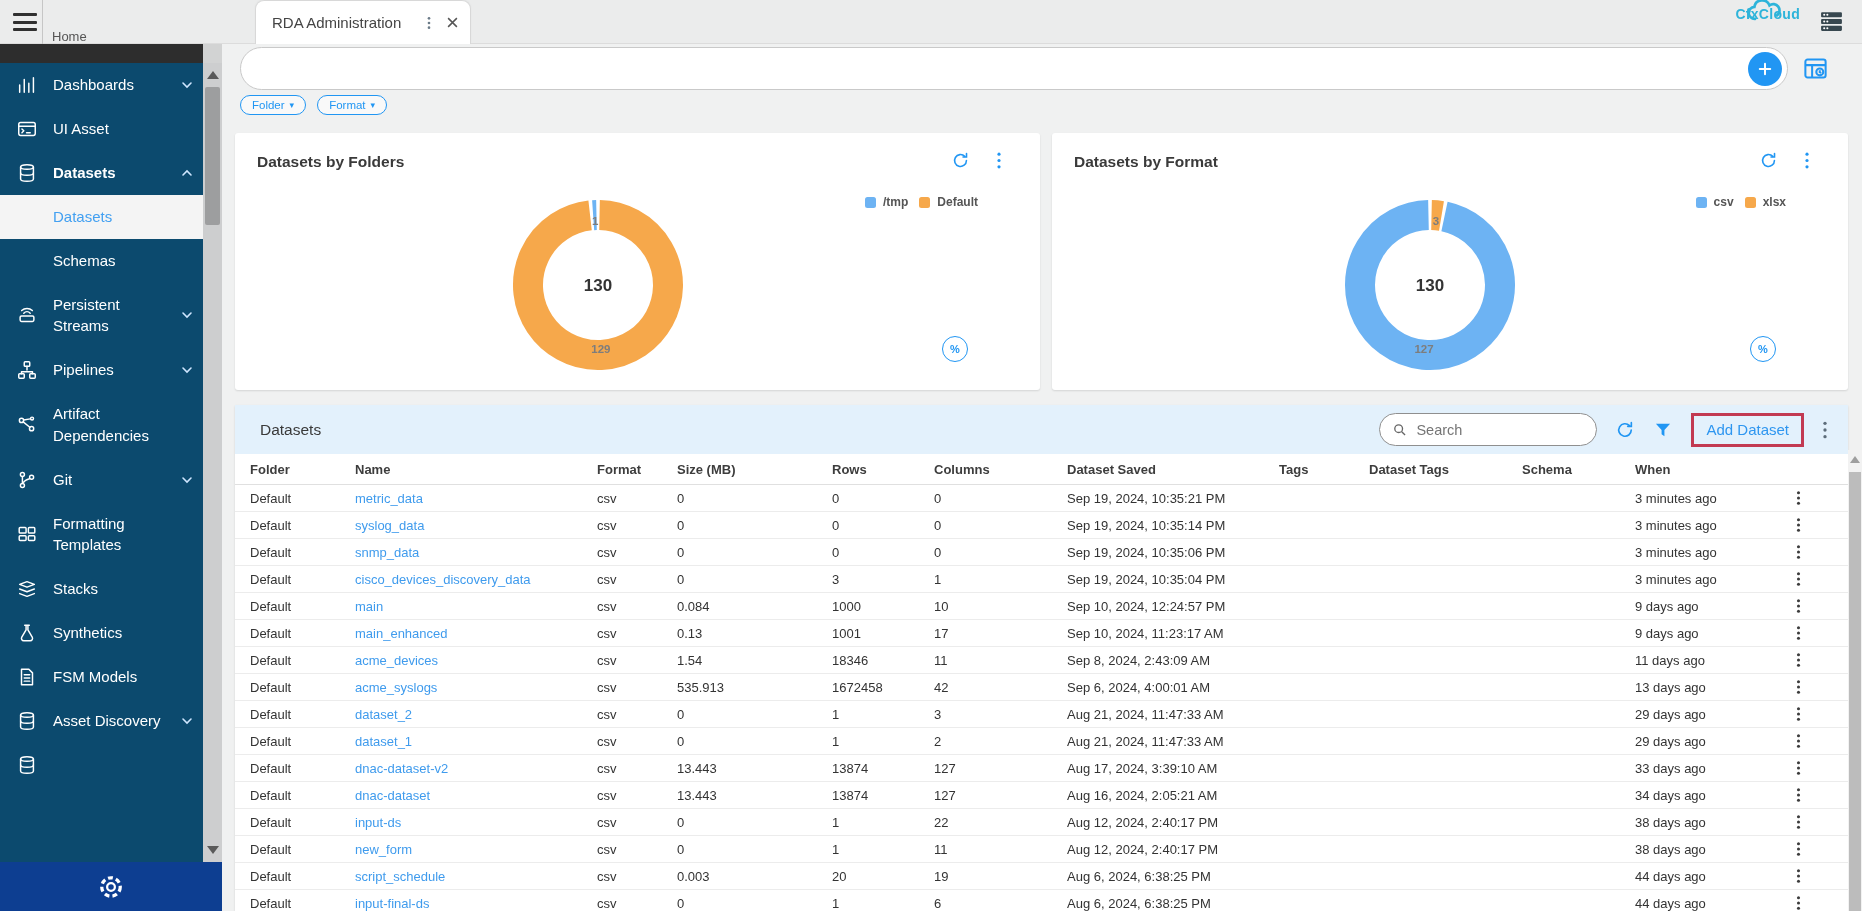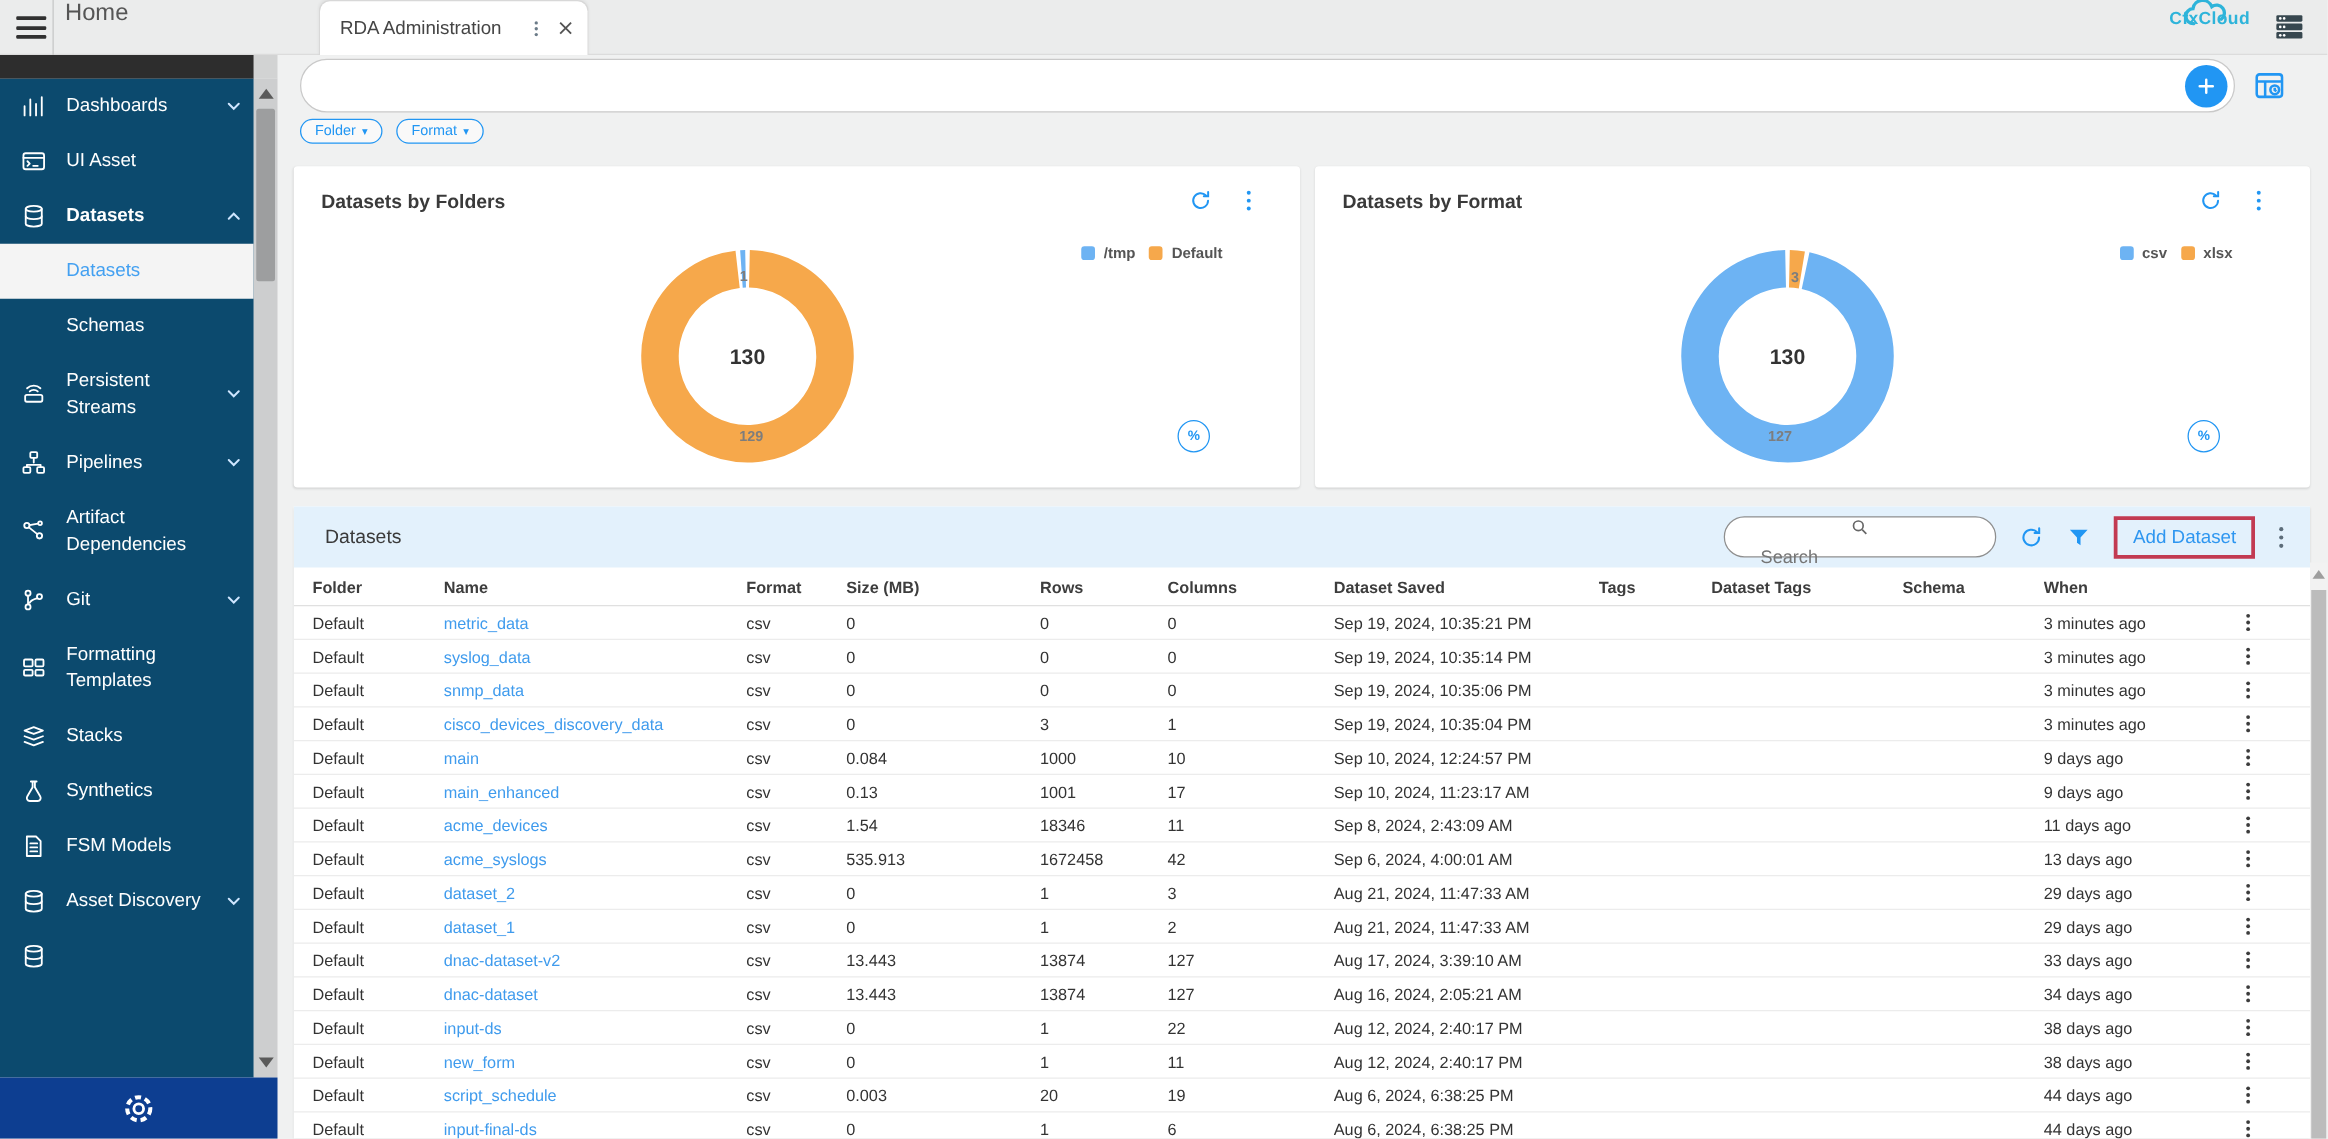--- a/index.html
+++ b/index.html
@@ -5,21 +5,21 @@
   * { margin:0; padding:0; box-sizing:border-box; }
   html,body { width:1862px; height:911px; overflow:hidden; }
   body { font-family:"Liberation Sans", sans-serif; background:#f0f1f1; }
   .app { position:relative; width:1862px; height:911px; }
 
   
   .topbar { position:absolute; left:0; top:0; width:1862px; height:44px; background:#ebecec; border-bottom:1px solid #dcdcdc; }
   .hamburger { position:absolute; left:13px; top:13px; width:24px; height:18px; display:flex; flex-direction:column; justify-content:space-between; cursor:pointer; }
   .hamburger span { display:block; height:3px; background:#303030; border-radius:1px; }
   .tab-sep { position:absolute; left:42px; top:0; width:1px; height:44px; background:#c6c6c6; }
-  .home-tab { position:absolute; left:52px; top:0; height:44px; display:flex; align-items:flex-start; font-size:19px; color:#555; }
+  .home-tab { position:absolute; left:52px; top:0; height:44px; display:flex; align-items:flex-end; font-size:13px; color:#555; }
   .active-tab { position:absolute; left:255px; top:0; width:216px; height:44px; background:#fff; border:1px solid #d8d8d8; border-bottom:none; border-radius:9px 9px 0 0; display:flex; align-items:center; padding:0 10px 0 16px; box-shadow:0 -1px 2px rgba(0,0,0,.04); }
   .active-tab .tab-label { font-size:15px; color:#444; flex:1; }
   .icon { display:inline-flex; align-items:center; justify-content:center; }
   .brand { position:absolute; right:62px; top:6px; height:32px; display:flex; align-items:flex-start; color:#2eb4da; font-weight:bold; font-size:14px; letter-spacing:.3px; }
   .brand .cloud { position:absolute; top:-6px; right:14px; }
   .server-icon { position:absolute; right:18px; top:9px; }
 
   
   .side-strip { position:absolute; left:0; top:44px; width:203px; height:19px; background:#2d2d2d; }
   .side-strip2 { position:absolute; left:203px; top:44px; width:19px; height:19px; background:#d2d3d3; }
@@ -57,21 +57,21 @@
   .legend { position:absolute; right:62px; top:62px; display:flex; flex-direction:row; gap:11px; }
   .legend-item { display:flex; align-items:center; gap:7px; font-size:12px; color:#555; }
   .legend-swatch { width:11px; height:11px; border-radius:2.5px; }
   .pct-badge { position:absolute; right:72px; bottom:28px; width:26px; height:26px; border:1.4px solid #2196f3; border-radius:50%; color:#2196f3; font-size:11px; display:flex; align-items:center; justify-content:center; cursor:pointer; }
 
   
   .panel { position:absolute; left:235px; top:405px; width:1613px; height:506px; background:#fff; box-shadow:0 1px 2px rgba(0,0,0,.12); overflow:hidden; }
   .panel-header { height:49px; background:#e3f1fc; display:flex; align-items:center; padding:0 20px 0 25px; }
   .panel-title { font-size:15.5px; color:#3a3a3a; }
   .panel-controls { margin-left:auto; display:flex; align-items:center; gap:18px; }
-  .panel-search { width:218px; height:33px; border:1px solid #8f8f8f; border-radius:17px; background:#fff; display:flex; align-items:center; padding:0 12px; gap:8px; color:#666;flex-direction:column; }
+  .panel-search { width:218px; height:33px; border:1px solid #8f8f8f; border-radius:17px; background:#fff; display:flex; align-items:center; padding:0 12px; gap:8px; color:#666; }
   .panel-search input { border:none; outline:none; background:transparent; font-size:14.5px; width:160px; color:#333; }
   .panel-search input::placeholder { color:#757575; }
   .ctl-icon { color:#2196f3; cursor:pointer; display:inline-flex; }
   .add-box { border:3px solid #c23a52; padding:5px 12px; cursor:pointer; }
   .add-label { color:#2e96f0; font-size:15px; white-space:nowrap;margin-top:25px; }
   .panel-kebab { color:#5d6d7a; cursor:pointer; display:inline-flex; }
 
   .tbl { width:100%; }
   .tr { display:flex; align-items:center; height:27px; border-bottom:1px solid #ececec; padding-left:15px; font-size:13px; color:#333; }
   .tr.head { height:31px; font-weight:bold; color:#3d3d3d; border-bottom:1px solid #e0e0e0; font-size:13px; }

